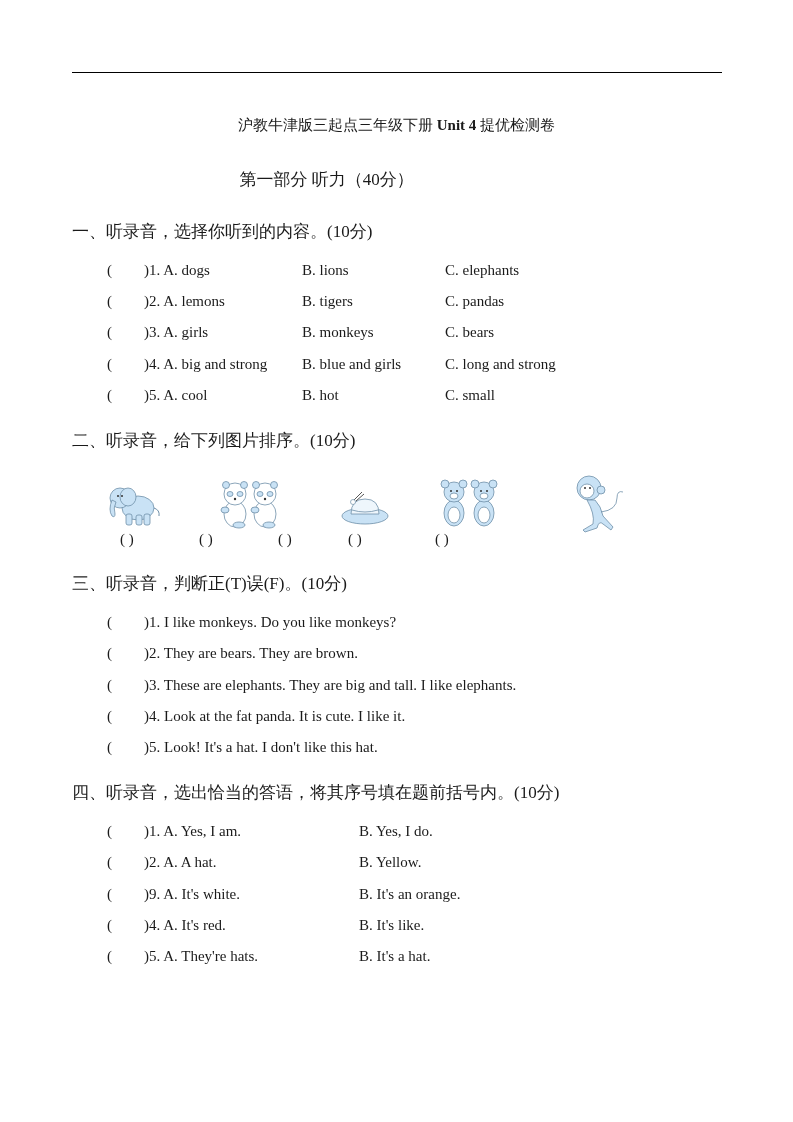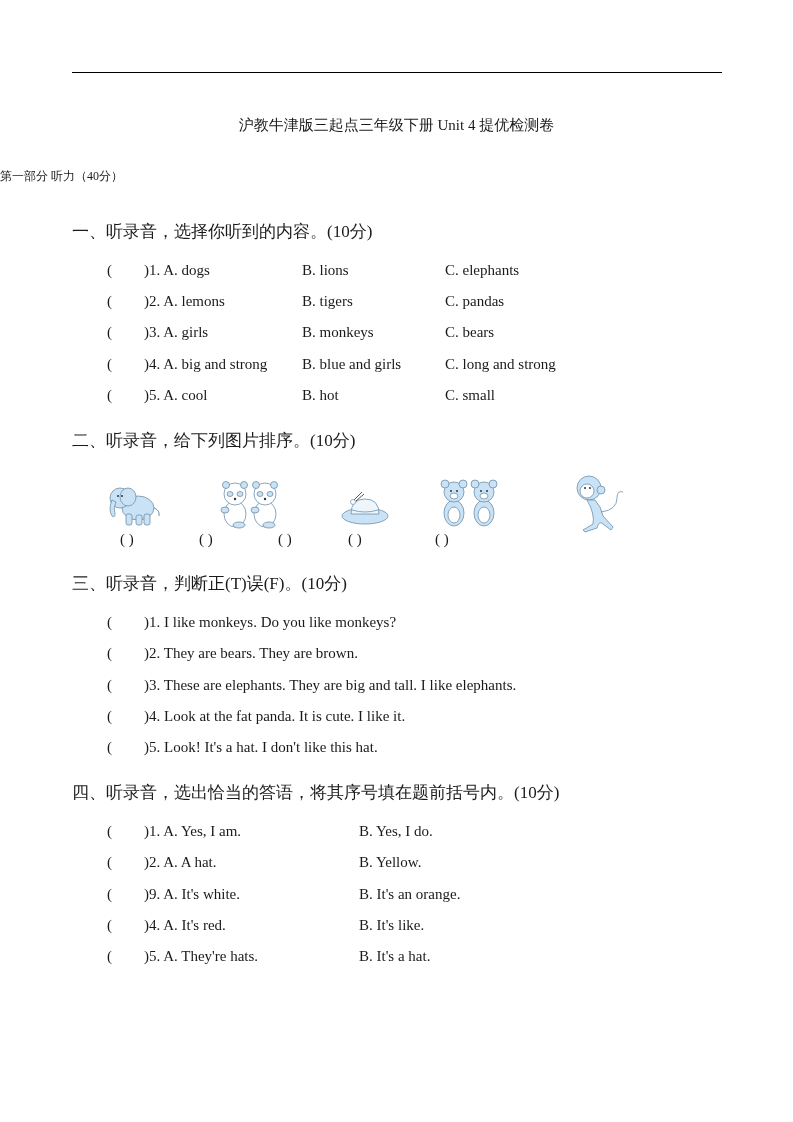--- a/index.html
+++ b/index.html
@@ -9,24 +9,24 @@
       color: #1a1a1a;
     }
     .rule {
       position: absolute; left: 72px; top: 72px; width: 650px; height: 0;
       border-top: 1.3px solid #000;
     }
     .title {
       position: absolute; top: 116px; left: 0; width: 793px; text-align: center;
       font-size: 15px;
     }
-    .title b { font-weight: normal; }
+    .title b { font-weight: bold; }
     .subtitle {
-      position: absolute; top: 168px; left: 0; width: 653px; text-align: left;
-      font-size: 12px;
+      position: absolute; top: 168px; left: 0; width: 653px; text-align: center;
+      font-size: 17px;
     }
     .sec-head {
       position: absolute; left: 72px; font-size: 17px;
     }
     .row { position: absolute; left: 107px; font-size: 15px; white-space: nowrap; }
     .row span { position: absolute; top: 0; white-space: nowrap; }
     .paren-open { left: 0; }
     .qnum { left: 37px; }
     .colB1 { left: 195px; }
     .colC1 { left: 338px; }

